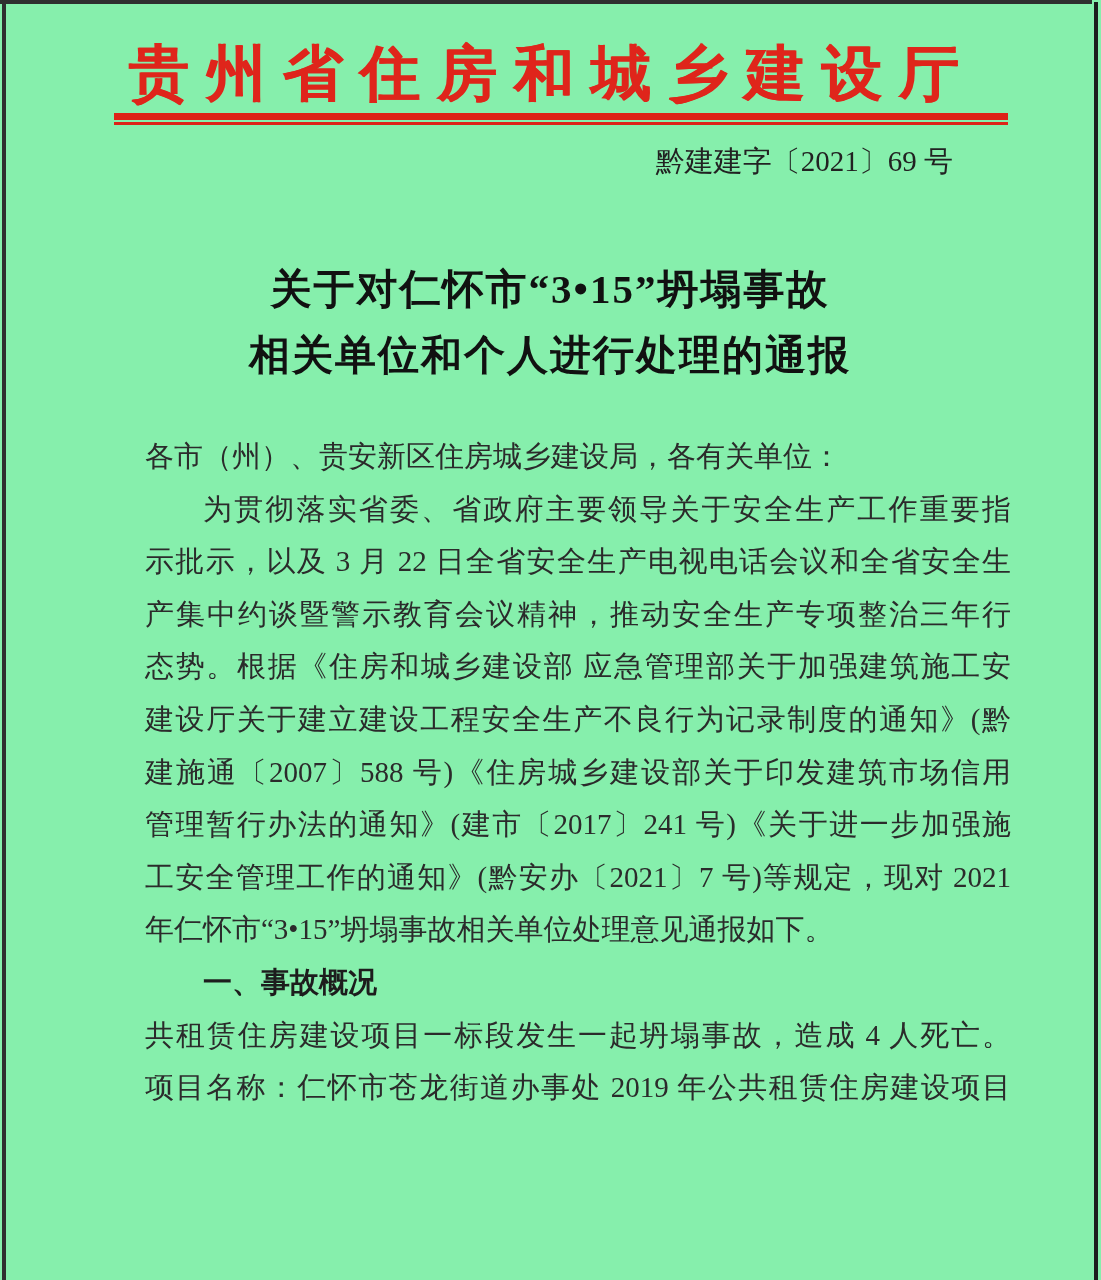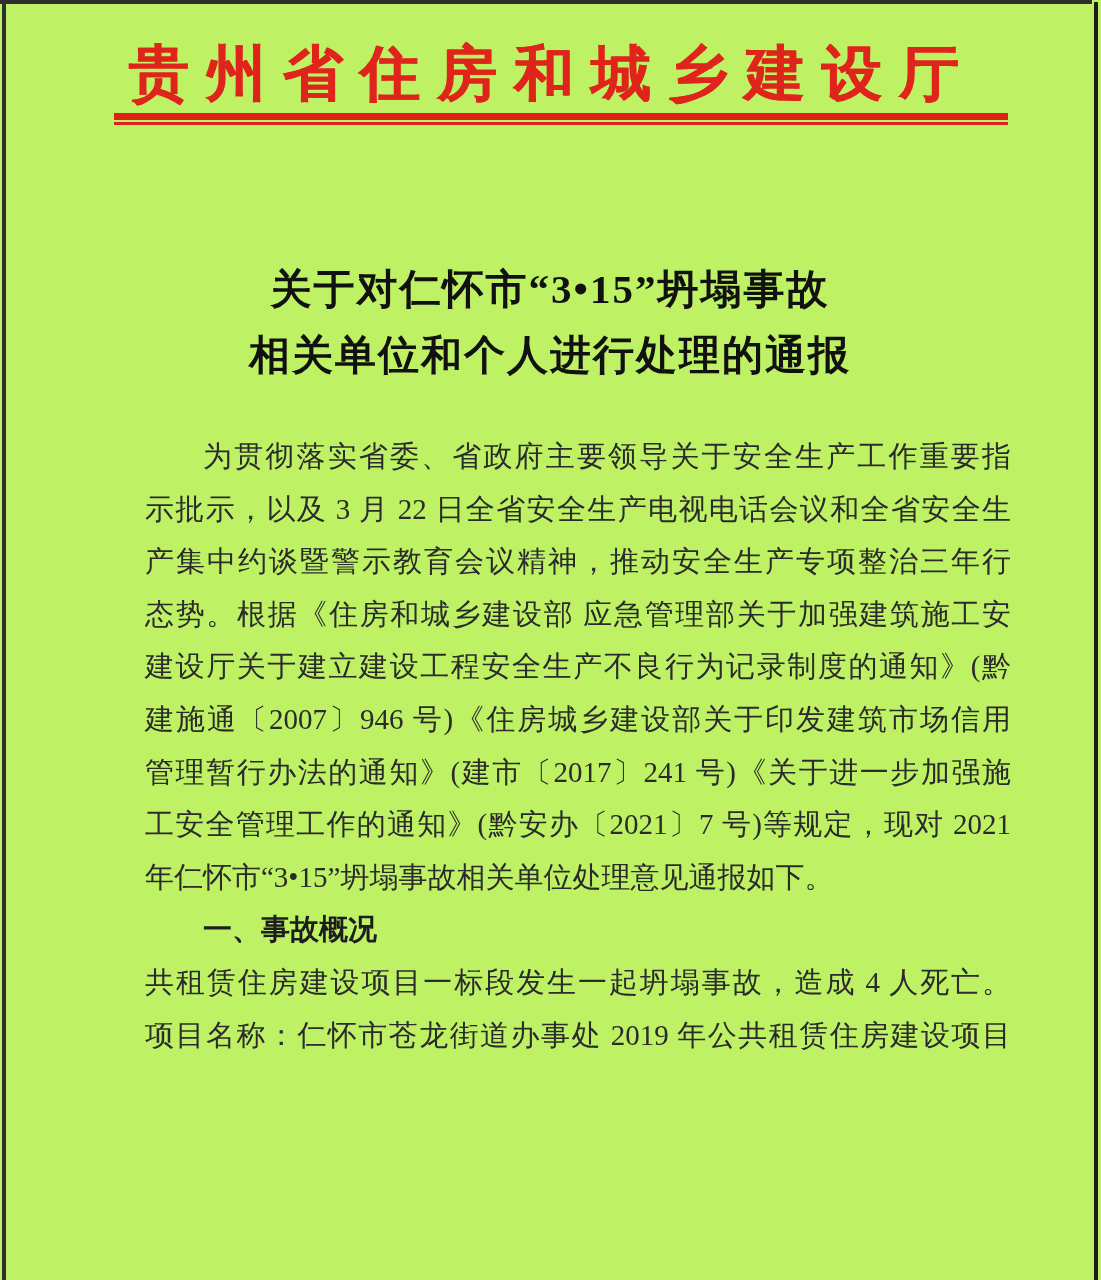--- a/index.html
+++ b/index.html
@@ -1,21 +1,21 @@
 <!DOCTYPE html>
 <html><head>
 <meta charset="utf-8">
 <style>
   * { margin: 0; padding: 0; box-sizing: border-box; }
   html, body { background: #ffffff; }
   .page {
     position: relative;
     width: 1101px;
     height: 1280px;
-    background: #bef264;
+    background: #86efac;
     overflow: hidden;
     font-family: "Liberation Serif", "DejaVu Serif", serif;
   }
   .frame-left {
     position: absolute; left: 2px; top: 0; width: 4px; height: 1280px;
     background: #2f2f2f;
   }
   .frame-top {
     position: absolute; left: 0; top: 0; width: 1092px; height: 4px;
     background: #2f2f2f;
@@ -78,33 +78,35 @@
   <div class="frame-right"></div>
 
   <div class="agency-header">贵州省住房和城乡建设厅</div>
 
   <div class="red-divider">
     <div class="bar-thick"></div>
     <div class="bar-gap"></div>
     <div class="bar-thin"></div>
   </div>
 
+  <div class="doc-number">黔建建字〔2021〕69 号</div>
 
   <div class="doc-title">
     <div>关于对仁怀市“3•15”坍塌事故</div>
     <div>相关单位和个人进行处理的通报</div>
   </div>
 
   <div class="doc-body">
+    <div class="line">各市（州）、贵安新区住房城乡建设局，各有关单位：</div>
     <div class="line indent fill">为贯彻落实省委、省政府主要领导关于安全生产工作重要指</div>
     <div class="line fill">示批示，以及 3 月 22 日全省安全生产电视电话会议和全省安全生</div>
     <div class="line fill">产集中约谈暨警示教育会议精神，推动安全生产专项整治三年行</div>
     <div class="line fill">态势。根据《住房和城乡建设部 应急管理部关于加强建筑施工安</div>
     <div class="line fill">建设厅关于建立建设工程安全生产不良行为记录制度的通知》(黔</div>
-    <div class="line fill">建施通〔2007〕946 号)《住房城乡建设部关于印发建筑市场信用</div>
+    <div class="line fill">建施通〔2007〕588 号)《住房城乡建设部关于印发建筑市场信用</div>
     <div class="line fill">管理暂行办法的通知》(建市〔2017〕241 号)《关于进一步加强施</div>
     <div class="line fill">工安全管理工作的通知》(黔安办〔2021〕7 号)等规定，现对 2021</div>
     <div class="line">年仁怀市“3•15”坍塌事故相关单位处理意见通报如下。</div>
     <div class="line indent heading">一、事故概况</div>
     <div class="line fill">共租赁住房建设项目一标段发生一起坍塌事故，造成 4 人死亡。</div>
     <div class="line fill">项目名称：仁怀市苍龙街道办事处 2019 年公共租赁住房建设项目</div>
   </div>
 </div>
 
 </body></html>

